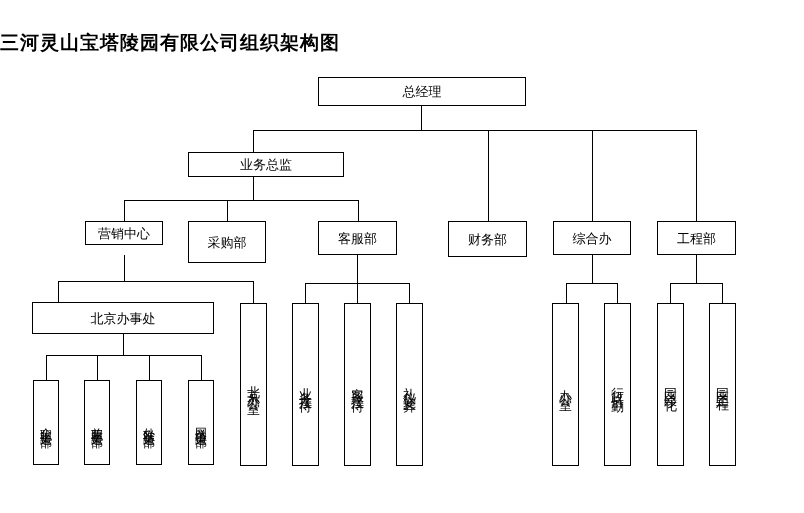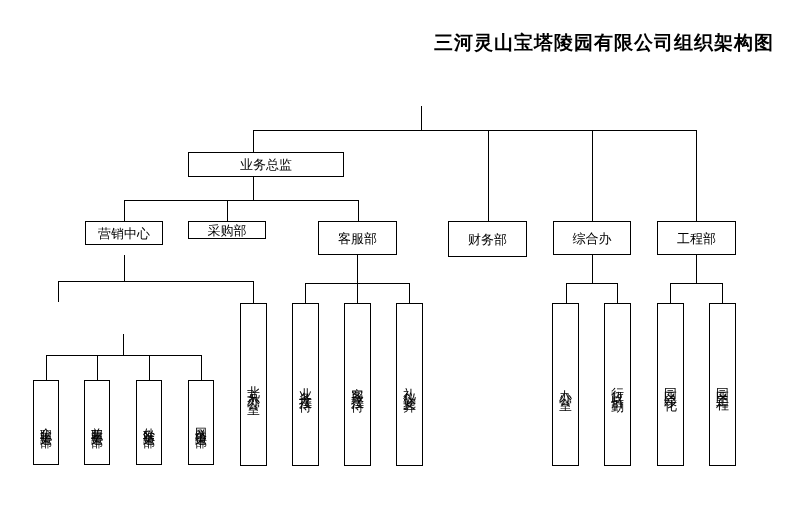--- a/index.html
+++ b/index.html
@@ -7,21 +7,21 @@
     position:relative;
     width:804px;height:513px;
     background:#ffffff;
     font-family:"Liberation Serif","DejaVu Serif",serif;
     color:#000;
     overflow:hidden;
   }
   .title{
     position:absolute;
     left:0;top:30px;width:774px;
-    text-align:right;
+    text-align:left;
     font-size:19px;
     font-weight:bold;
     letter-spacing:1px;
   }
   .box{
     position:absolute;
     box-sizing:border-box;
     border:1px solid #000;
     background:#fff;
     display:flex;
@@ -55,44 +55,50 @@
   .vl{width:1px;}
   .hl{height:1px;}
 </style>
 </head>
 <body>
 
 <div id="canvas">
 
   <div class="title">三河灵山宝塔陵园有限公司组织架构图</div>
 
+  <div class="box" style="left:318px;top:77px;width:208px;height:29px">
+    <span>总经理</span>
+  </div>
 
   <div class="box" style="left:188px;top:152px;width:156px;height:25px">
     <span>业务总监</span>
   </div>
 
   <div class="box" style="left:85px;top:221px;width:78px;height:24px">
     <span>营销中心</span>
   </div>
-  <div class="box" style="left:188px;top:221px;width:78px;height:18px">
+  <div class="box" style="left:188px;top:221px;width:78px;height:42px">
     <span>采购部</span>
   </div>
   <div class="box" style="left:318px;top:221px;width:79px;height:34px">
     <span>客服部</span>
   </div>
   <div class="box" style="left:448px;top:221px;width:79px;height:36px">
     <span>财务部</span>
   </div>
   <div class="box" style="left:553px;top:221px;width:78px;height:34px">
     <span>综合办</span>
   </div>
   <div class="box" style="left:657px;top:221px;width:79px;height:34px">
     <span>工程部</span>
   </div>
 
+  <div class="box" style="left:32px;top:302px;width:182px;height:32px">
+    <span>北京办事处</span>
+  </div>
 
   <div class="vbox" style="left:240px;top:303px;width:27px;height:163px">
     <span class="lbl">北京办公室</span>
   </div>
   <div class="vbox" style="left:292px;top:303px;width:27px;height:163px">
     <span class="lbl">业务接待</span>
   </div>
   <div class="vbox" style="left:344px;top:303px;width:27px;height:163px">
     <span class="lbl">客服接待</span>
   </div>

